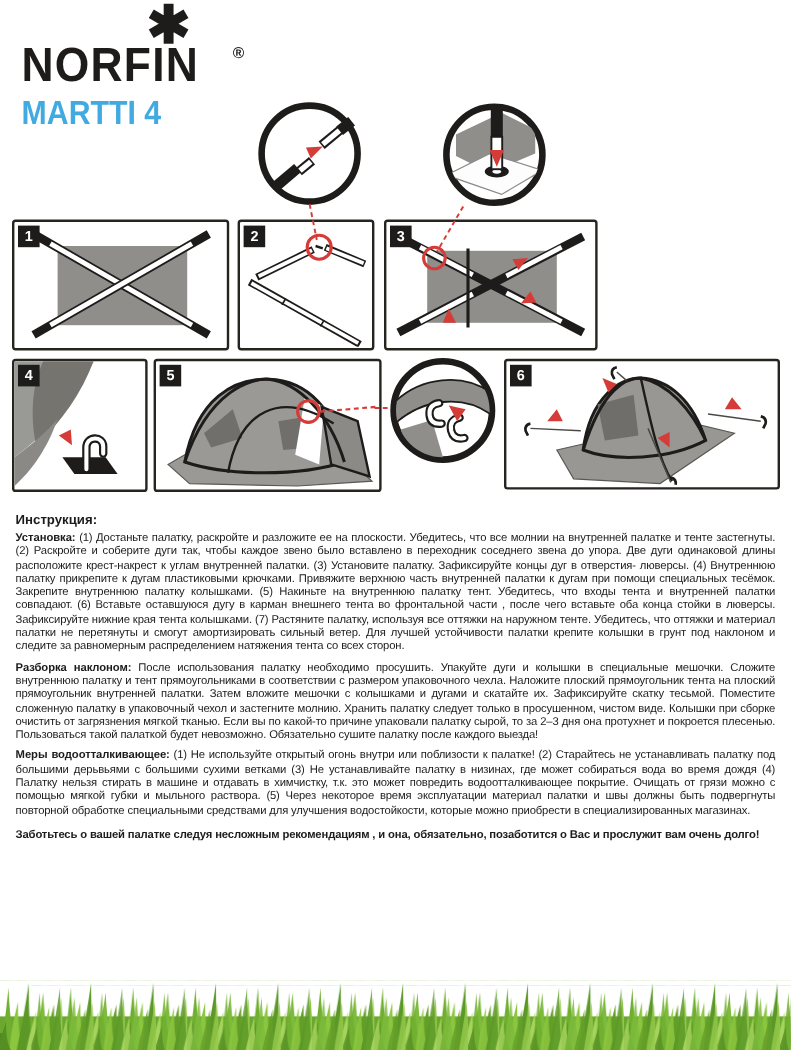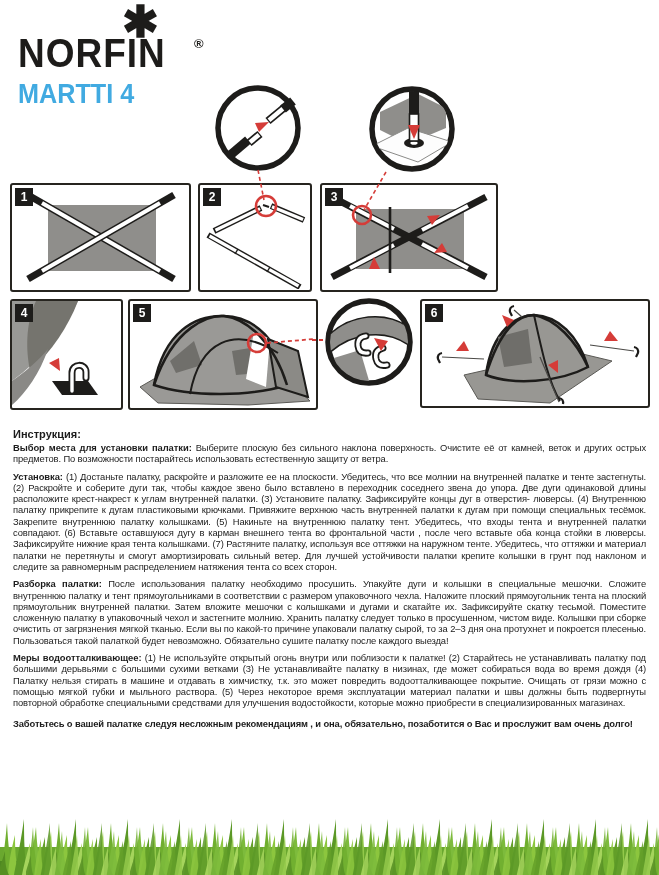--- a/index.html
+++ b/index.html
@@ -202,32 +202,28 @@
         <polygon points="80,14 92,19 85,26" fill="#d53c38"></polygon>
         <polygon points="196,40 182,40 188,30" fill="#d53c38"></polygon>
         <polygon points="136,72 126,64 136,59" fill="#d53c38"></polygon>
       </svg>
     </div>
   </div>
 
   <div class="text-area">
     <p class="instr-title">Инструкция:</p>
 
-    <p class="sec">
-      <b>Выбор места для установки палатки:</b>
-      <span>Выберите плоскую без сильного наклона поверхность. Очистите её от камней, веток и других острых предметов. По возможности постарайтесь использовать естественную защиту от ветра.</span>
-    </p>
 
     <p class="sec">
       <b>Установка:</b>
       <span>(1) Достаньте палатку, раскройте и разложите ее на плоскости. Убедитесь, что все молнии на внутренней палатке и тенте застегнуты. (2) Раскройте и соберите дуги так, чтобы каждое звено было вставлено в переходник соседнего звена до упора. Две дуги одинаковой длины расположите крест-накрест к углам внутренней палатки. (3) Установите палатку. Зафиксируйте концы дуг в отверстия- люверсы. (4) Внутреннюю палатку прикрепите к дугам пластиковыми крючками. Привяжите верхнюю часть внутренней палатки к дугам при помощи специальных тесёмок. Закрепите внутреннюю палатку колышками. (5) Накиньте на внутреннюю палатку тент. Убедитесь, что входы тента и внутренней палатки совпадают. (6) Вставьте оставшуюся дугу в карман внешнего тента во фронтальной части , после чего вставьте оба конца стойки в люверсы. Зафиксируйте нижние края тента колышками. (7) Растяните палатку, используя все оттяжки на наружном тенте. Убедитесь, что оттяжки и материал палатки не перетянуты и смогут амортизировать сильный ветер. Для лучшей устойчивости палатки крепите колышки в грунт под наклоном и следите за равномерным распределением натяжения тента со всех сторон.</span>
     </p>
 
     <p class="sec">
-      <b>Разборка палатки:</b>
+      <b>Разборка наклоном:</b>
       <span>После использования палатку необходимо просушить. Упакуйте дуги и колышки в специальные мешочки. Сложите внутреннюю палатку и тент прямоугольниками в соответствии с размером упаковочного чехла. Наложите плоский прямоугольник тента на плоский прямоугольник внутренней палатки. Затем вложите мешочки с колышками и дугами и скатайте их. Зафиксируйте скатку тесьмой. Поместите сложенную палатку в упаковочный чехол и застегните молнию. Хранить палатку следует только в просушенном, чистом виде. Колышки при сборке очистить от загрязнения мягкой тканью. Если вы по какой-то причине упаковали палатку сырой, то за 2–3 дня она протухнет и покроется плесенью. Пользоваться такой палаткой будет невозможно. Обязательно сушите палатку после каждого выезда!</span>
     </p>
 
     <p class="sec">
       <b>Меры водоотталкивающее:</b>
       <span>(1) Не используйте открытый огонь внутри или поблизости к палатке! (2) Старайтесь не устанавливать палатку под большими дерьвьями с большими сухими ветками (3) Не устанавливайте палатку в низинах, где может собираться вода во время дождя (4) Палатку нельзя стирать в машине и отдавать в химчистку, т.к. это может повредить водоотталкивающее покрытие. Очищать от грязи можно с помощью мягкой губки и мыльного раствора. (5) Через некоторое время эксплуатации материал палатки и швы должны быть подвергнуты повторной обработке специальными средствами для улучшения водостойкости, которые можно приобрести в специализированных магазинах.</span>
     </p>
 
     <p class="closing">Заботьтесь о вашей палатке следуя несложным рекомендациям , и она, обязательно, позаботится о Вас и прослужит вам очень долго!</p>
   </div>

